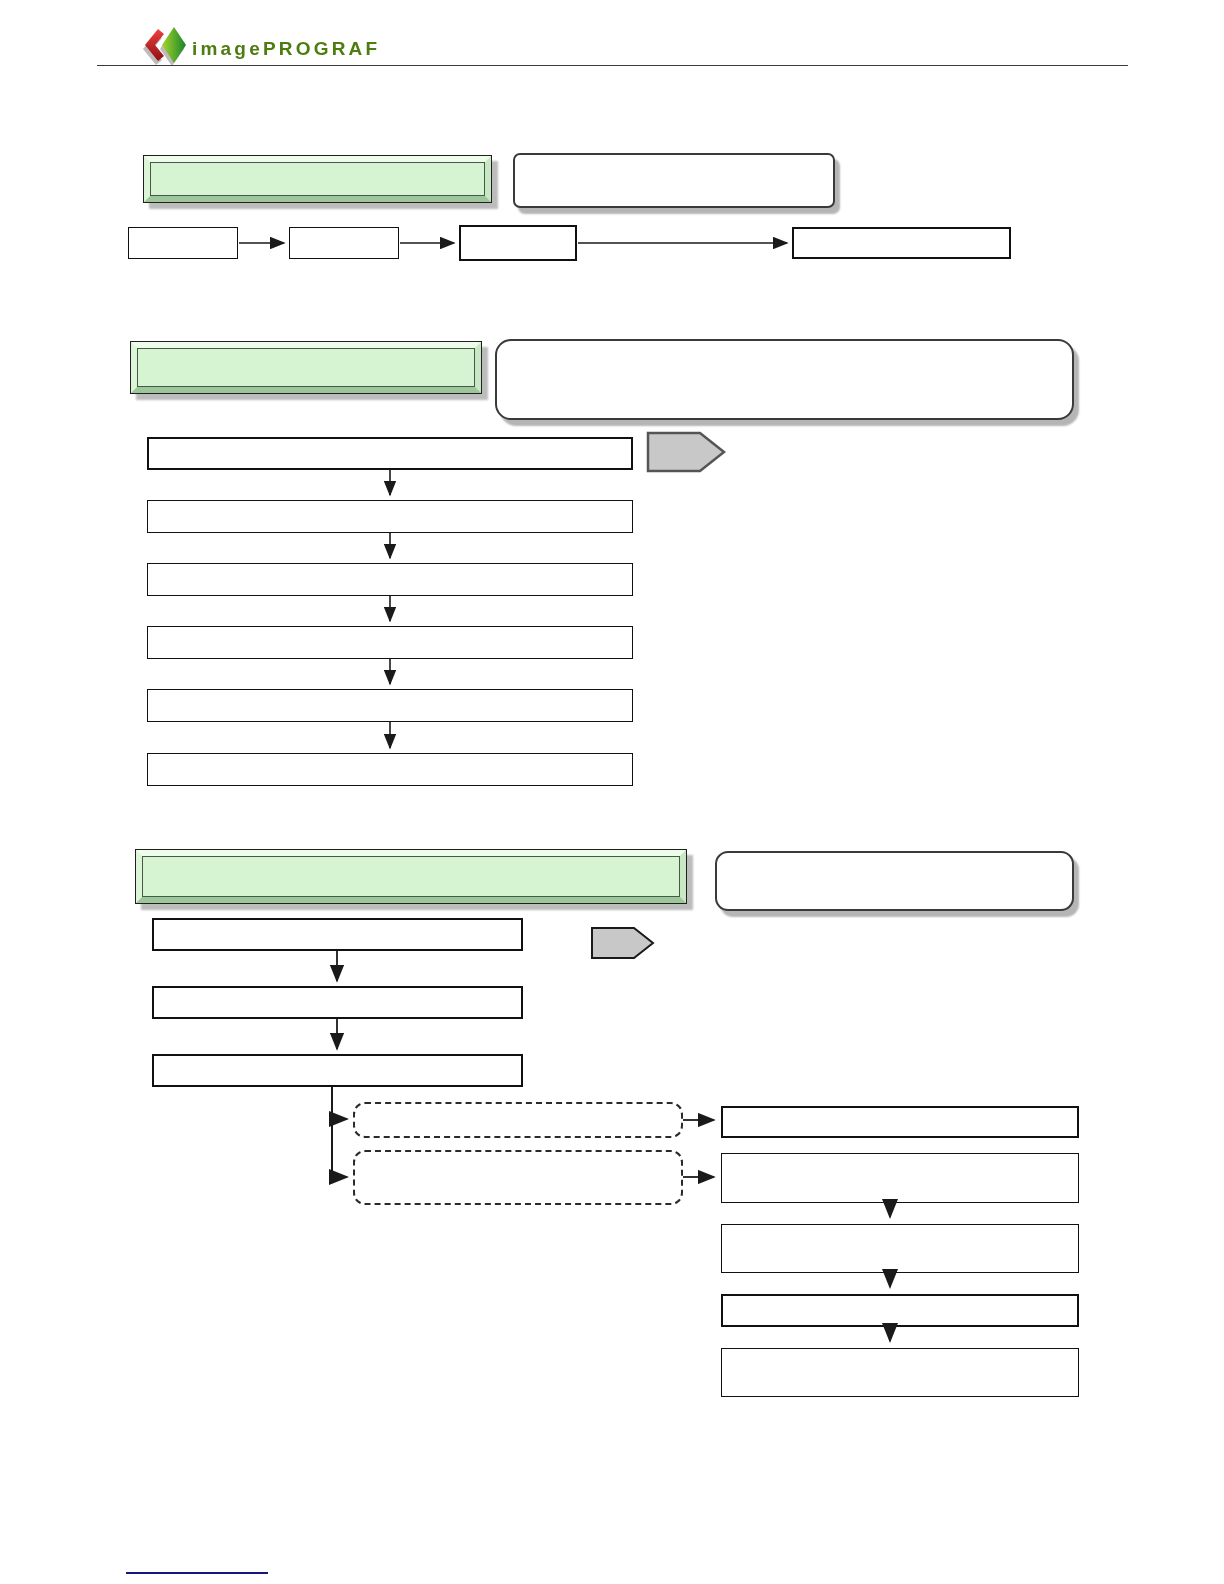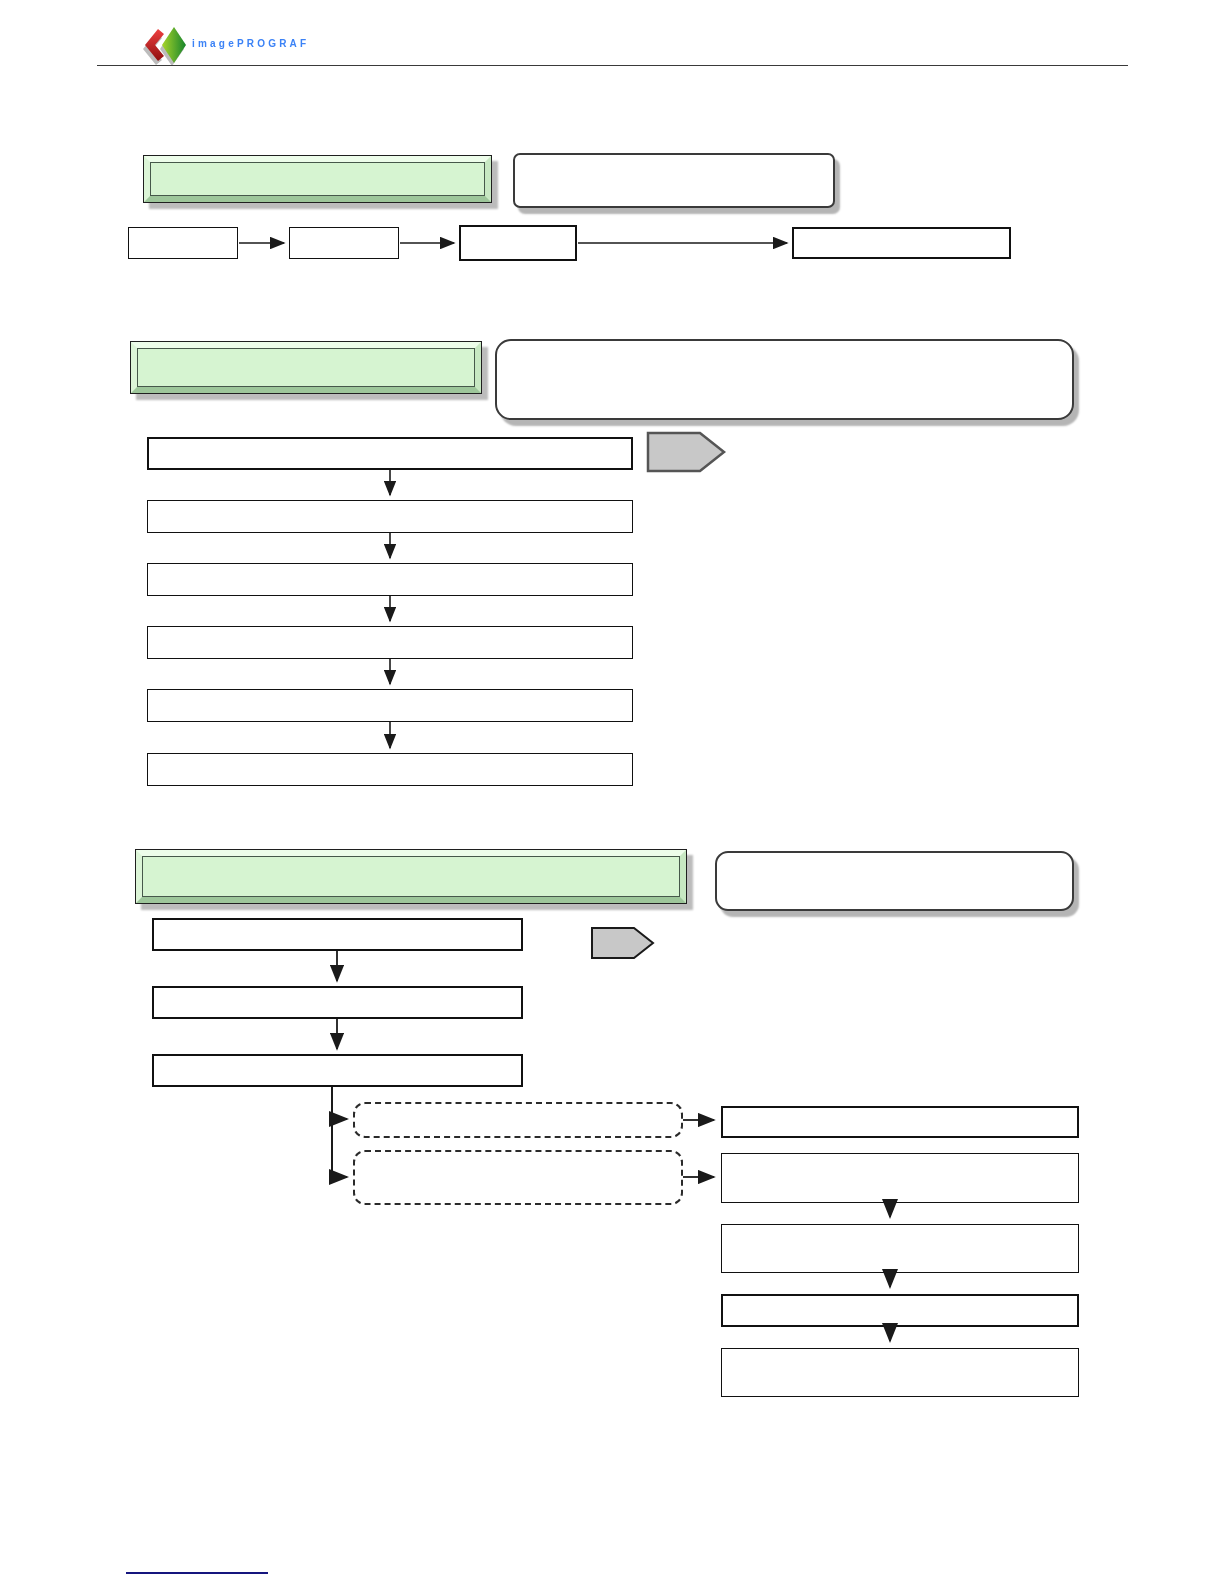--- a/index.html
+++ b/index.html
@@ -4,22 +4,22 @@
 <style>
   html,body{margin:0;padding:0;background:#ffffff;}
   .page{
     position:relative;width:1224px;height:1584px;background:#ffffff;
     font-family:"Liberation Sans", sans-serif;overflow:hidden;
   }
   
   .logo{position:absolute;left:136px;top:26px;width:210px;height:40px;}
   .logo svg{position:absolute;left:0;top:0;}
   .logo-text{
-    position:absolute;left:56px;top:12px;font-size:10px;font-weight:700;
-    letter-spacing:3.2px;color:#3b82f6;white-space:nowrap;
+    position:absolute;left:56px;top:12px;font-size:19px;font-weight:700;
+    letter-spacing:3.2px;color:#4d7c0f;white-space:nowrap;
   }
   .header-rule{position:absolute;left:97px;top:65px;width:1031px;height:0;border-top:1.5px solid #3a3a3a;}
   
   .bevel-box{position:absolute;border:1px solid #1f1f1f;background:#d6f4d1;box-shadow:6px 6px 2px #bcbcbc;}
   .bevel-frame{position:absolute;inset:0;border:6px solid;border-color:#edfdea #c7e8c2 #9dc69a #dcf5d7;}
   .bevel-inner{position:absolute;inset:6px;border:1px solid #46584a;}
   
   .note-box{position:absolute;background:#ffffff;border:2px solid #3a3a3a;box-shadow:5px 6px 2px #b5b5b5;}
   
   .flow-box{position:absolute;background:#ffffff;border:1.5px solid #111111;box-sizing:border-box;}

